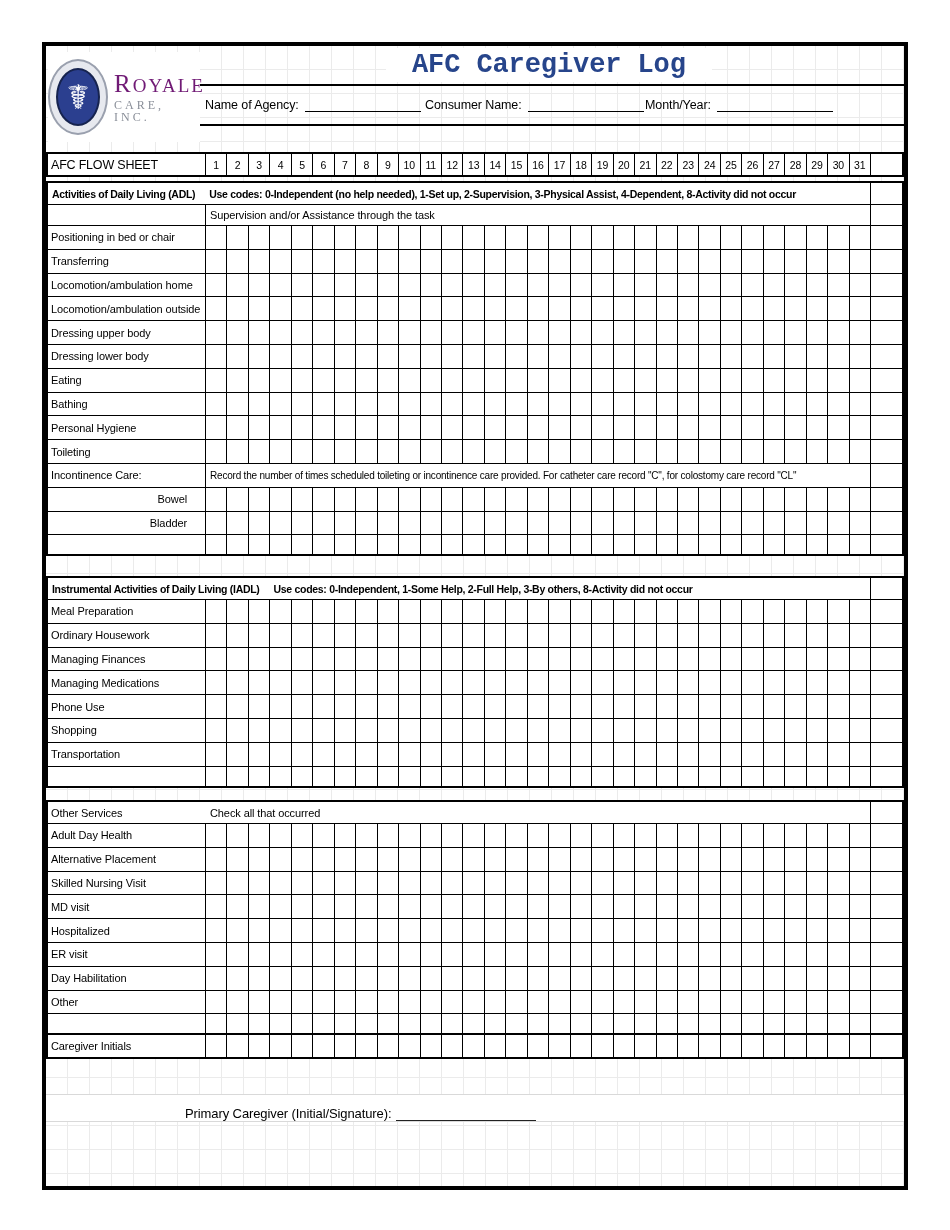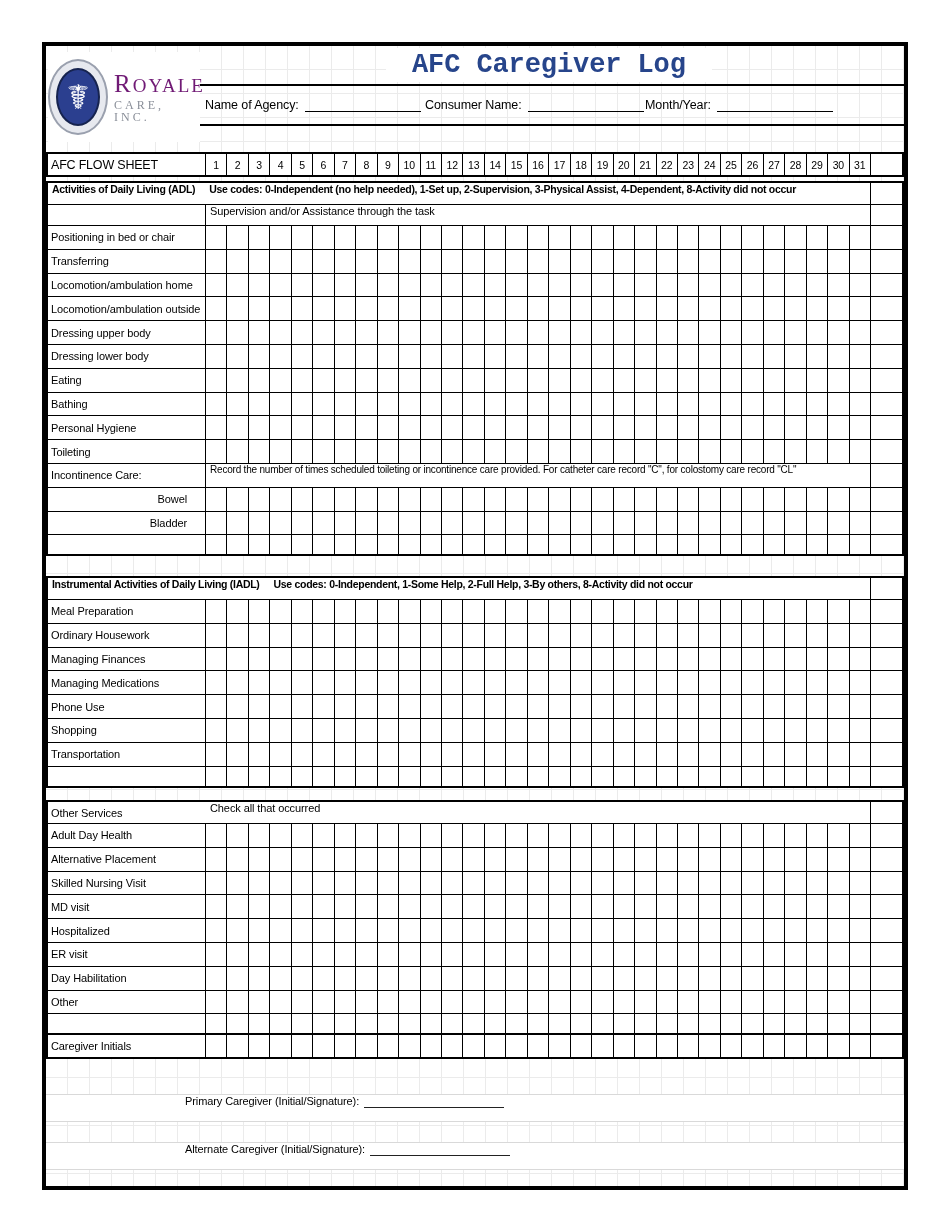--- a/index.html
+++ b/index.html
@@ -35,30 +35,30 @@
   .block .trow.cg{border-top:2px solid #000}
   .hrow{height:21px}
   .r{height:23.8px}
   .short{height:20px}
 
   .lcell{flex:0 0 158px;border-right:1px solid #000;display:flex;align-items:center;padding:0 3px;font-size:11px;white-space:nowrap;overflow:hidden}
   .lcell.right{justify-content:flex-end;padding-right:18px}
   .lcell.noline{border-right:none}
   .dcell{flex:1 1 0;border-right:1px solid #000;display:flex;align-items:center;justify-content:center;font-size:10.5px}
   .ecell{flex:0 0 31px}
-  .mcell{flex:1 1 0;border-right:1px solid #000;display:flex;align-items:flex-start;padding:0 4px;font-size:10.5px;white-space:nowrap;overflow:hidden}
+  .mcell{flex:1 1 0;border-right:1px solid #000;display:flex;align-items:center;padding:0 4px;font-size:10.5px;white-space:nowrap;overflow:hidden}
   .mcell.note{font-size:10px;letter-spacing:-0.2px}
   .bold{font-weight:normal}
   .fs12{font-size:12.5px;letter-spacing:-0.2px}
   .hdrtext{font-weight:bold;font-size:10.5px;letter-spacing:-0.3px}
   .hdrtext .htitle{margin-right:14px}
   .f11{font-size:11px}
 
   
-  .sig-row{position:absolute;left:0;width:858px;height:28px;background:#fff;border-top:1px solid #d9d9d9;border-bottom:1px solid #d9d9d9;display:flex;align-items:flex-start;padding-left:139px;font-size:11px;white-space:nowrap}
+  .sig-row{position:absolute;left:0;width:858px;height:28px;background:#fff;border-top:1px solid #d9d9d9;border-bottom:1px solid #d9d9d9;display:flex;align-items:flex-end;padding-left:139px;font-size:13px;white-space:nowrap}
   .sig-line{display:inline-block;width:140px;height:13px;border-bottom:1.5px solid #222;margin-left:5px}
 </style>
 </head>
 <body>
 
 <div class="page">
   <div class="content">
 
     <div class="logo">
       <div class="seal-outer">
@@ -1245,19 +1245,15 @@
           <div class="dcell"></div>
           <div class="dcell"></div>
           <div class="ecell"></div>
         </div>
       </div>
 
     <div class="sig-row" style="top:1048px">
       <span>Primary Caregiver (Initial/Signature):</span>
       <span class="sig-line"></span>
     </div>
-    <div class="sig-row" style="top:1096px">
-      <span>Alternate Caregiver (Initial/Signature):</span>
-      <span class="sig-line"></span>
-    </div>
 
   </div>
 </div>
 
 </body></html>

